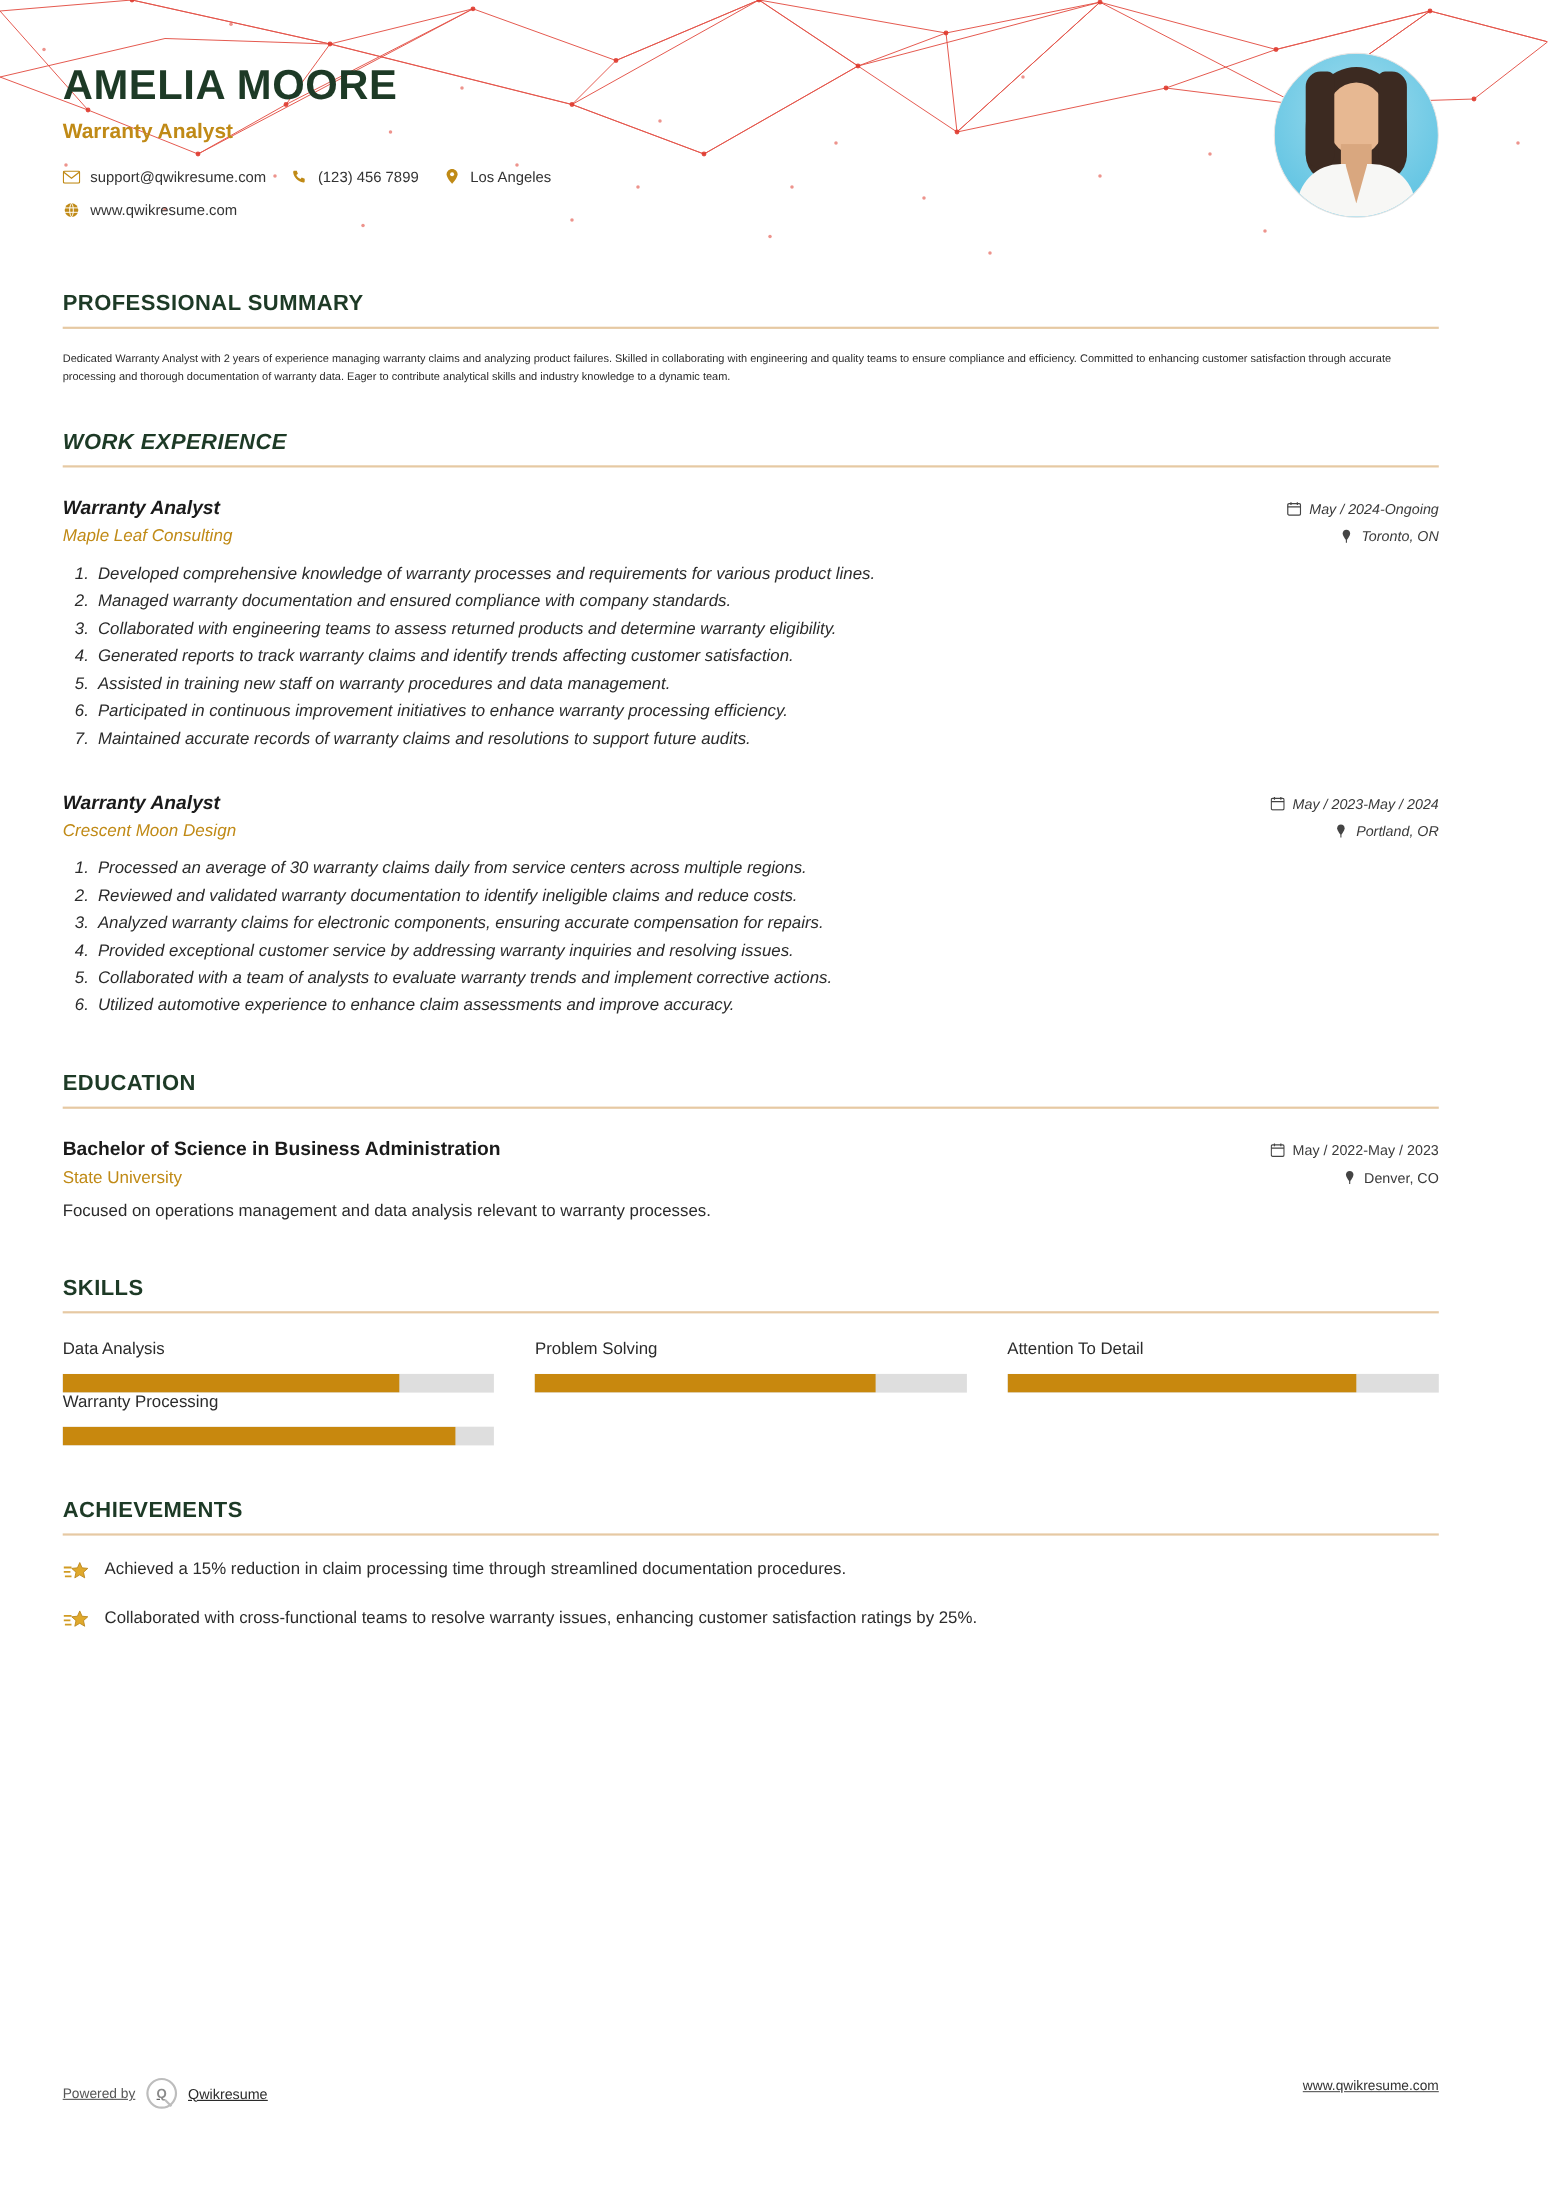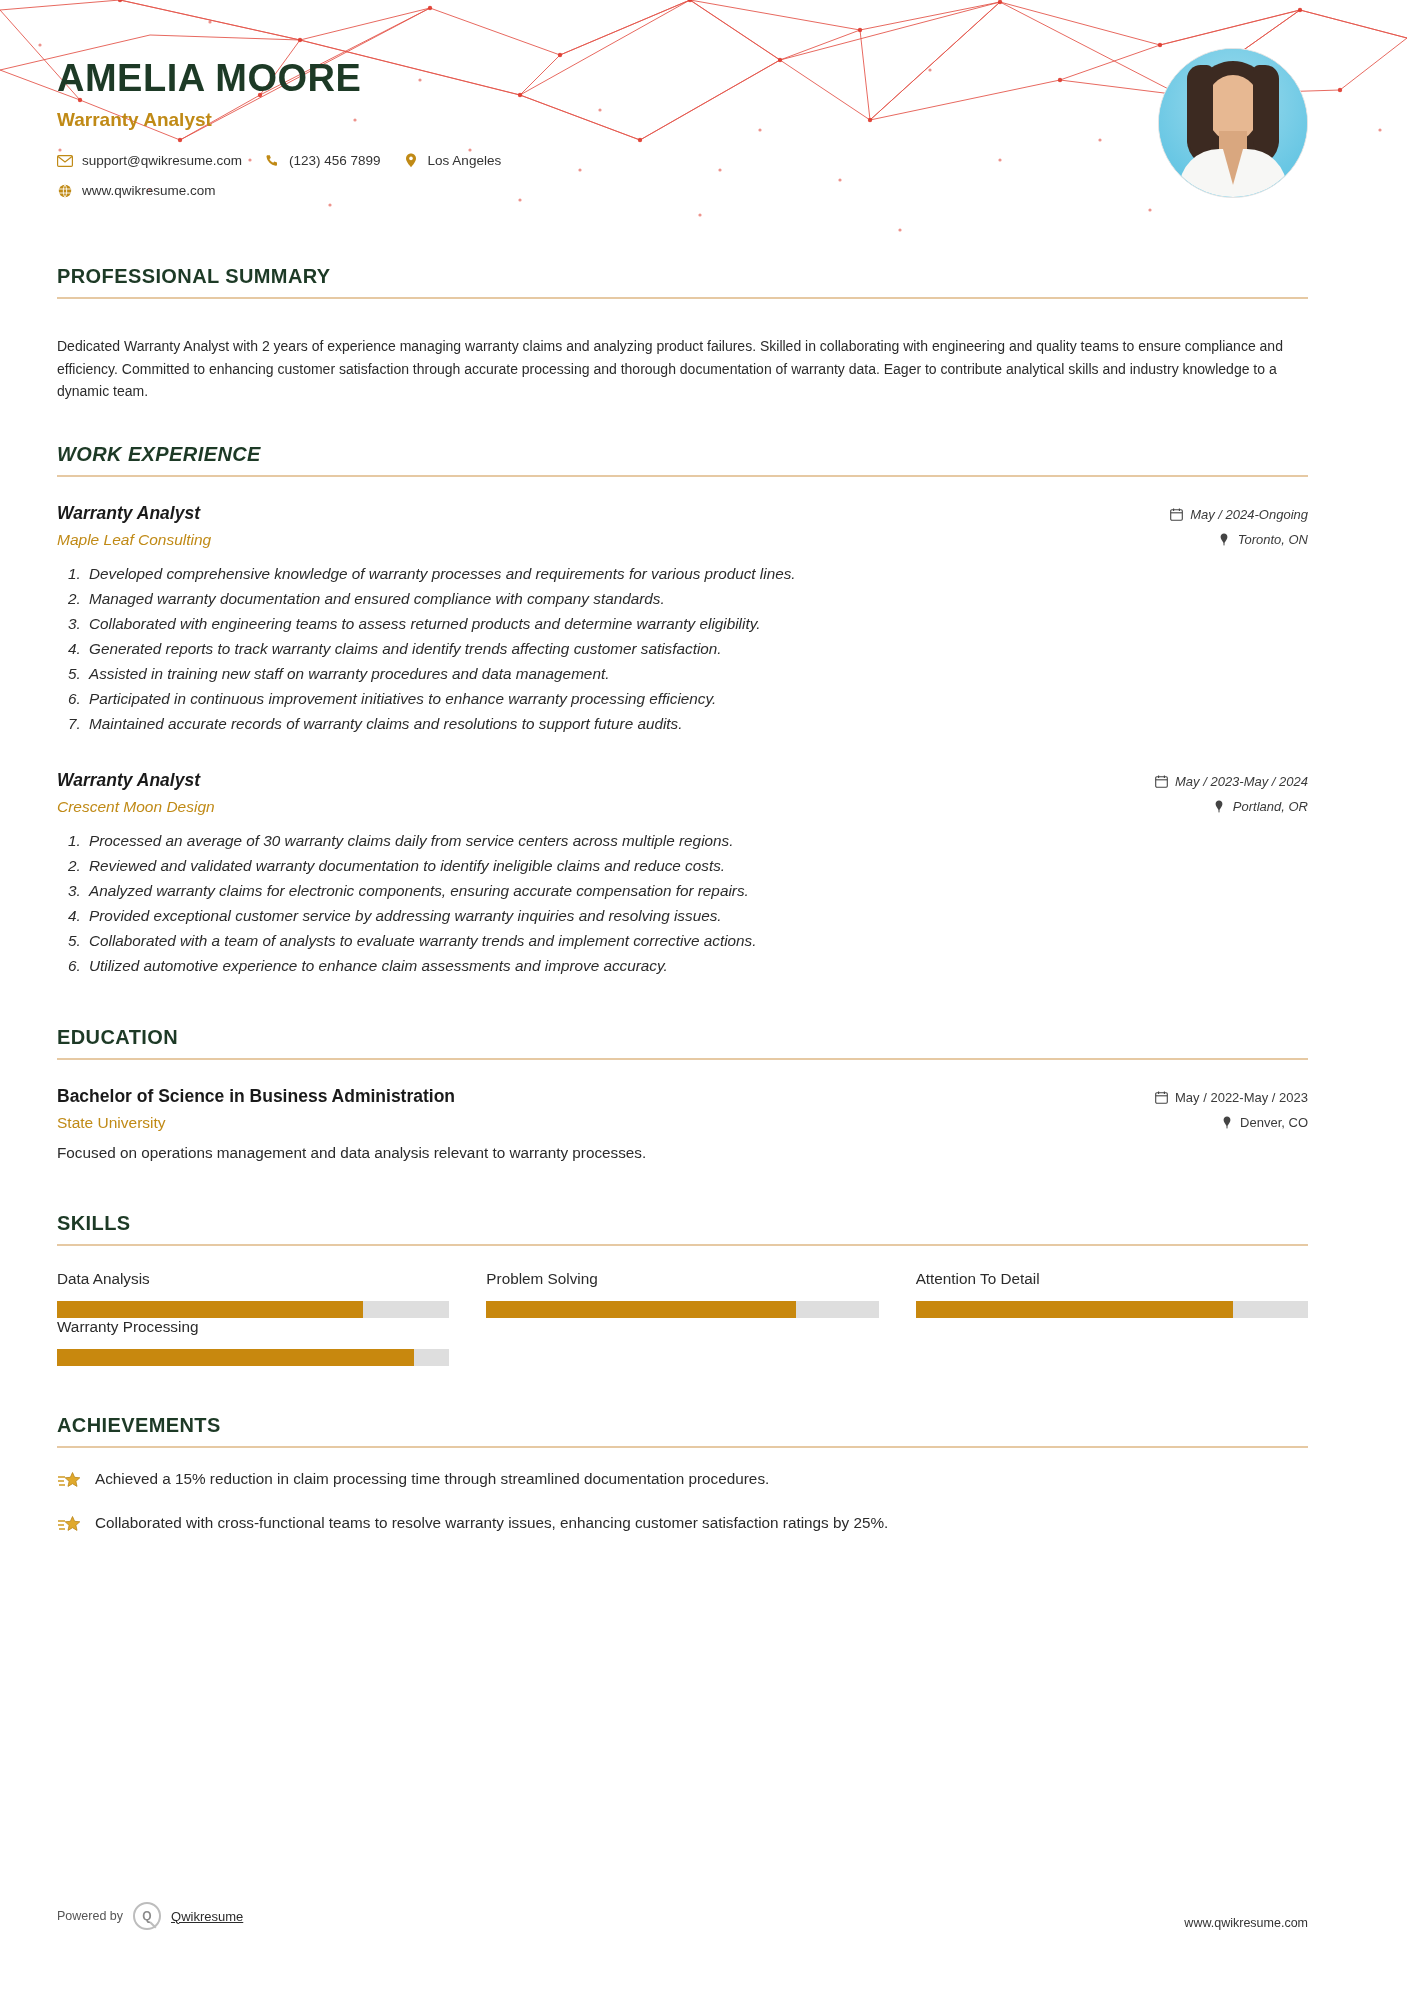--- a/index.html
+++ b/index.html
@@ -168,22 +168,22 @@
     font-weight: bold;
     color: #1d3a26;
     letter-spacing: 0.4px;
   }
   .section-rule {
     margin-top: 9px;
     height: 2px;
     background: #e6c9a3;
   }
   .summary-text {
-    margin-top: 36px;
-    font-size: 14px;
+    margin-top: 20px;
+    font-size: 10px;
     line-height: 1.62;
     color: #2b2b2b;
   }
 
   .sec-gap-1 { margin-top: 40px; font-style: italic; }
   .sec-gap-2 { margin-top: 47px; }
   .sec-gap-3 { margin-top: 50px; }
   .sec-gap-4 { margin-top: 48px; }
 
   
@@ -285,26 +285,27 @@
     align-items: center;
     justify-content: center;
     color: #d19b22;
   }
 
   
   .footer {
     position: absolute;
     left: 57px;
     right: 57px;
-    bottom: 60px;
+    bottom: 73px;
     display: flex;
-    align-items: flex-end;
+    align-items: flex-start;
     justify-content: space-between;
     font-size: 12.5px;
     color: #555;
+    text-decoration: underline;
   }
   .footer-left {
     display: flex;
     align-items: center;
     gap: 10px;
   }
   .brand-mark {
     width: 24px;
     height: 24px;
     border-radius: 50%;

